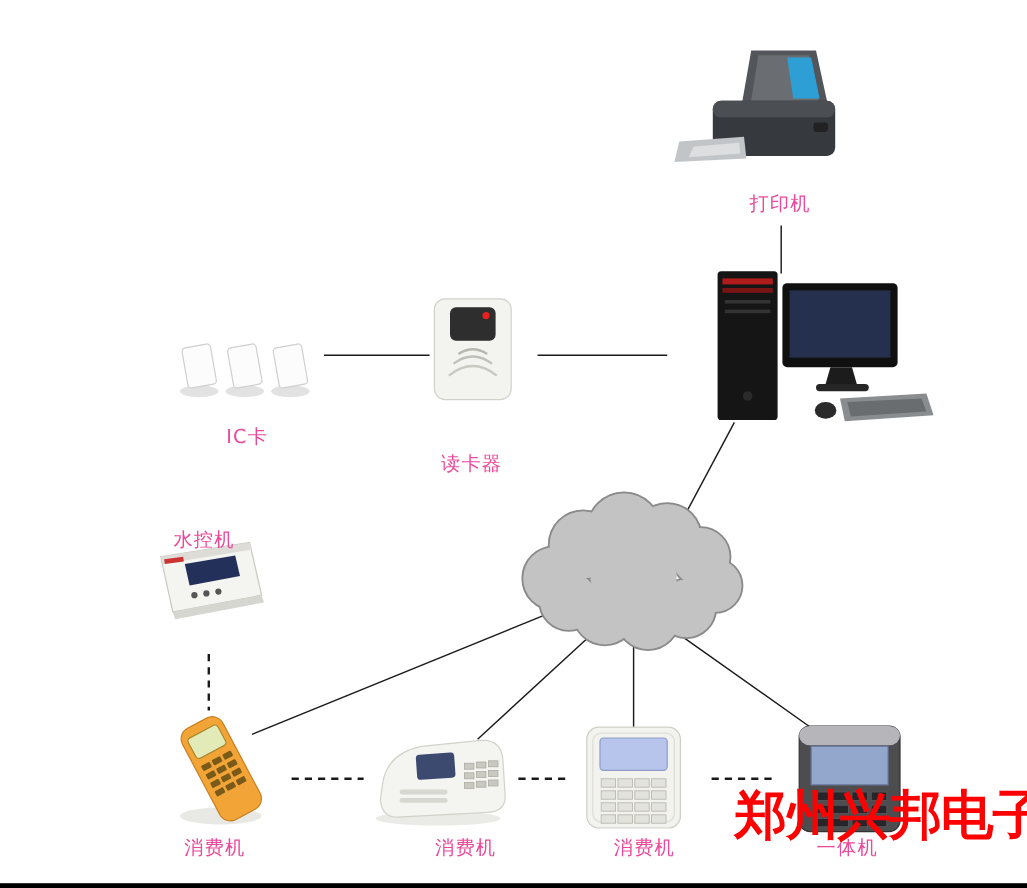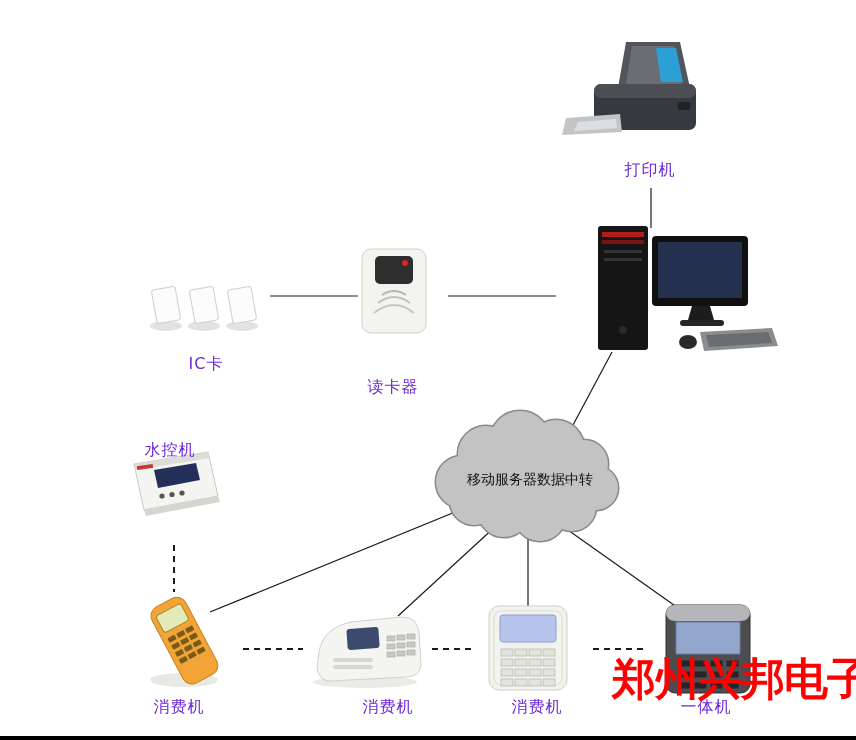--- a/index.html
+++ b/index.html
@@ -4,21 +4,21 @@
 <style>
   html,body{margin:0;padding:0;background:#fff;}
   .canvas{
     position:relative;width:856px;height:740px;background:#ffffff;
     overflow:hidden;font-family:"DejaVu Sans",sans-serif;
   }
   .lines-svg{position:absolute;left:0;top:0;z-index:1;}
   .device{position:absolute;z-index:2;}
   .device svg{display:block;width:100%;height:100%;}
   .label{
-    position:absolute;z-index:3;color:#6d28d9;font-size:16px;
+    position:absolute;z-index:3;color:#ec4899;font-size:16px;
     text-align:center;width:110px;letter-spacing:1px;
     font-family:"DejaVu Sans",sans-serif;
   }
   .cloud-label{
     position:absolute;z-index:3;color:#111;font-size:14px;
     text-align:center;width:164px;left:448px;top:471px;
   }
   .watermark{
     position:absolute;z-index:9;left:612px;top:650px;color:#fe0000;
     font-size:44px;font-weight:bold;white-space:nowrap;
@@ -146,21 +146,20 @@
       <polygon points="10,20 84,8 86,14 12,26" fill="#dddcd6"></polygon>
       <rect x="13" y="21" width="16" height="4" fill="#cc3333" transform="rotate(-8 21 23)"></rect>
       <polygon points="30,26 72,19 76,36 34,44" fill="#22305a"></polygon>
       <circle cx="38" cy="52" r="2.6" fill="#555"></circle>
       <circle cx="48" cy="50.5" r="2.6" fill="#555"></circle>
       <circle cx="58" cy="49" r="2.6" fill="#555"></circle>
       <polygon points="20,66 94,52 96,58 22,72" fill="#d6d6d0"></polygon>
     </svg>
   </div>
 
-  <div class="cloud-label">移动服务器数据中转</div>
 
   <div class="device" style="left:136px;top:594px;width:96px;height:96px;">
     <svg viewBox="0 0 96 96">
       <ellipse cx="48" cy="86" rx="34" ry="7" fill="#e8e8e4"></ellipse>
       <g transform="rotate(-28 48 48)">
         <rect x="30" y="4" width="38" height="86" rx="10" fill="#f2a437" stroke="#c77f1d"></rect>
         <rect x="35" y="12" width="28" height="19" rx="3" fill="#e2eab8" stroke="#a8862c"></rect>
         <g fill="#7a5a18">
           <rect x="35" y="37" width="8" height="5" rx="1"></rect>
             <rect x="45" y="37" width="8" height="5" rx="1"></rect>

